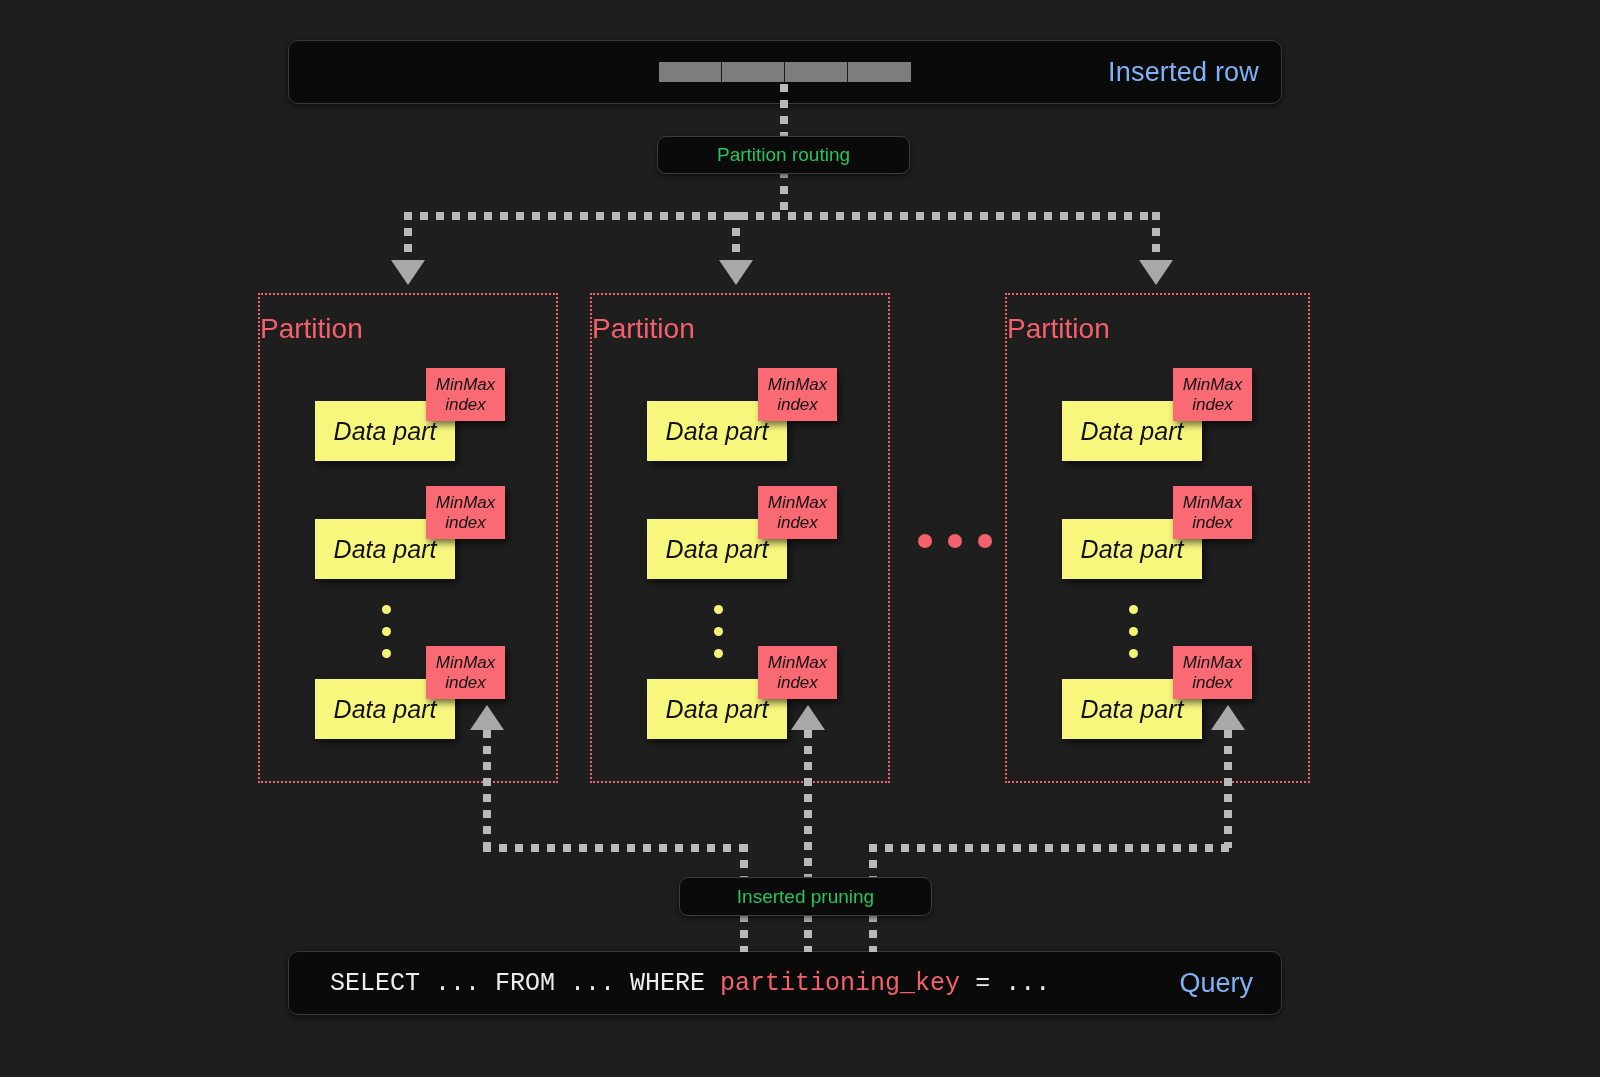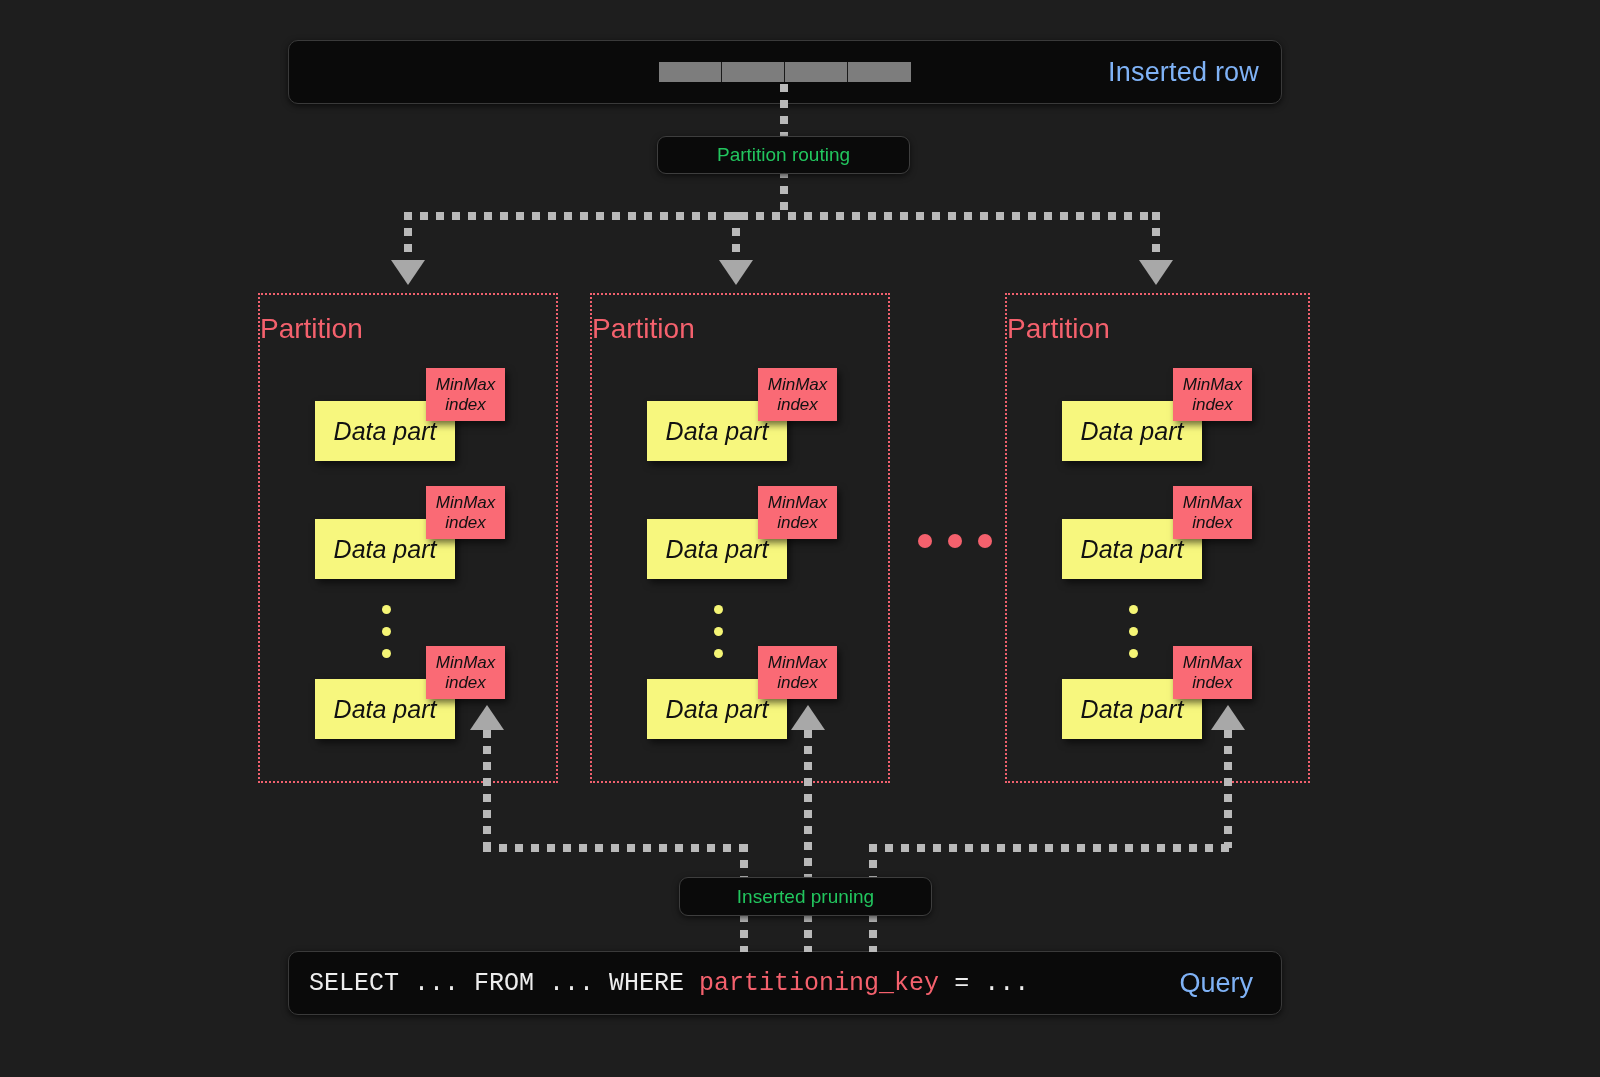--- a/index.html
+++ b/index.html
@@ -124,21 +124,21 @@
     display: flex; gap: 16px; z-index: 3;
   }
   #partition-ellipsis i {
     display: block; width: 14px; height: 14px; border-radius: 50%;
     background: #f4616d;
   }
 
   
   #query-bar { left: 288px; top: 951px; width: 994px; height: 64px; }
   #query-text {
-    position: absolute; left: 20px; top: 50%; transform: translateY(-50%);
+    position: absolute; left: 41px; top: 50%; transform: translateY(-50%);
     font-family: "Liberation Mono", "DejaVu Sans Mono", monospace;
     font-size: 25px; color: #ededed; white-space: pre;
   }
   #query-key { color: #f4616d; }
   #query-label {
     position: absolute; right: 28px; top: 50%; transform: translateY(-50%);
     color: #7fb2f6; font-size: 27px;
   }
 </style>
 </head>

